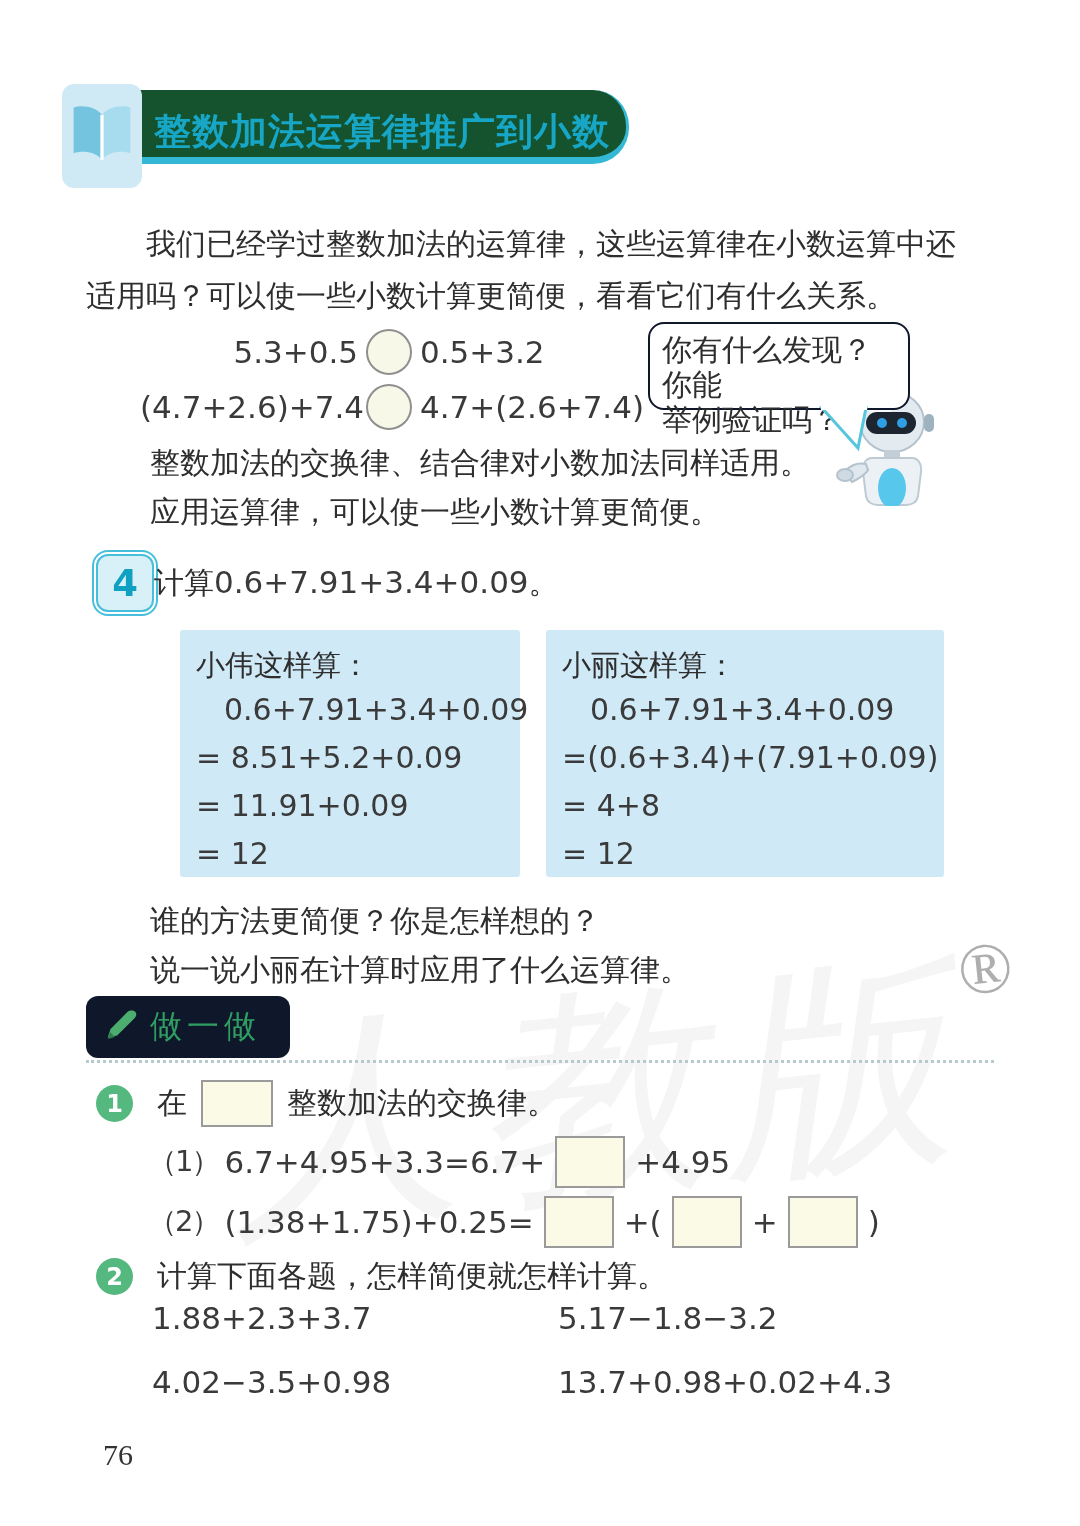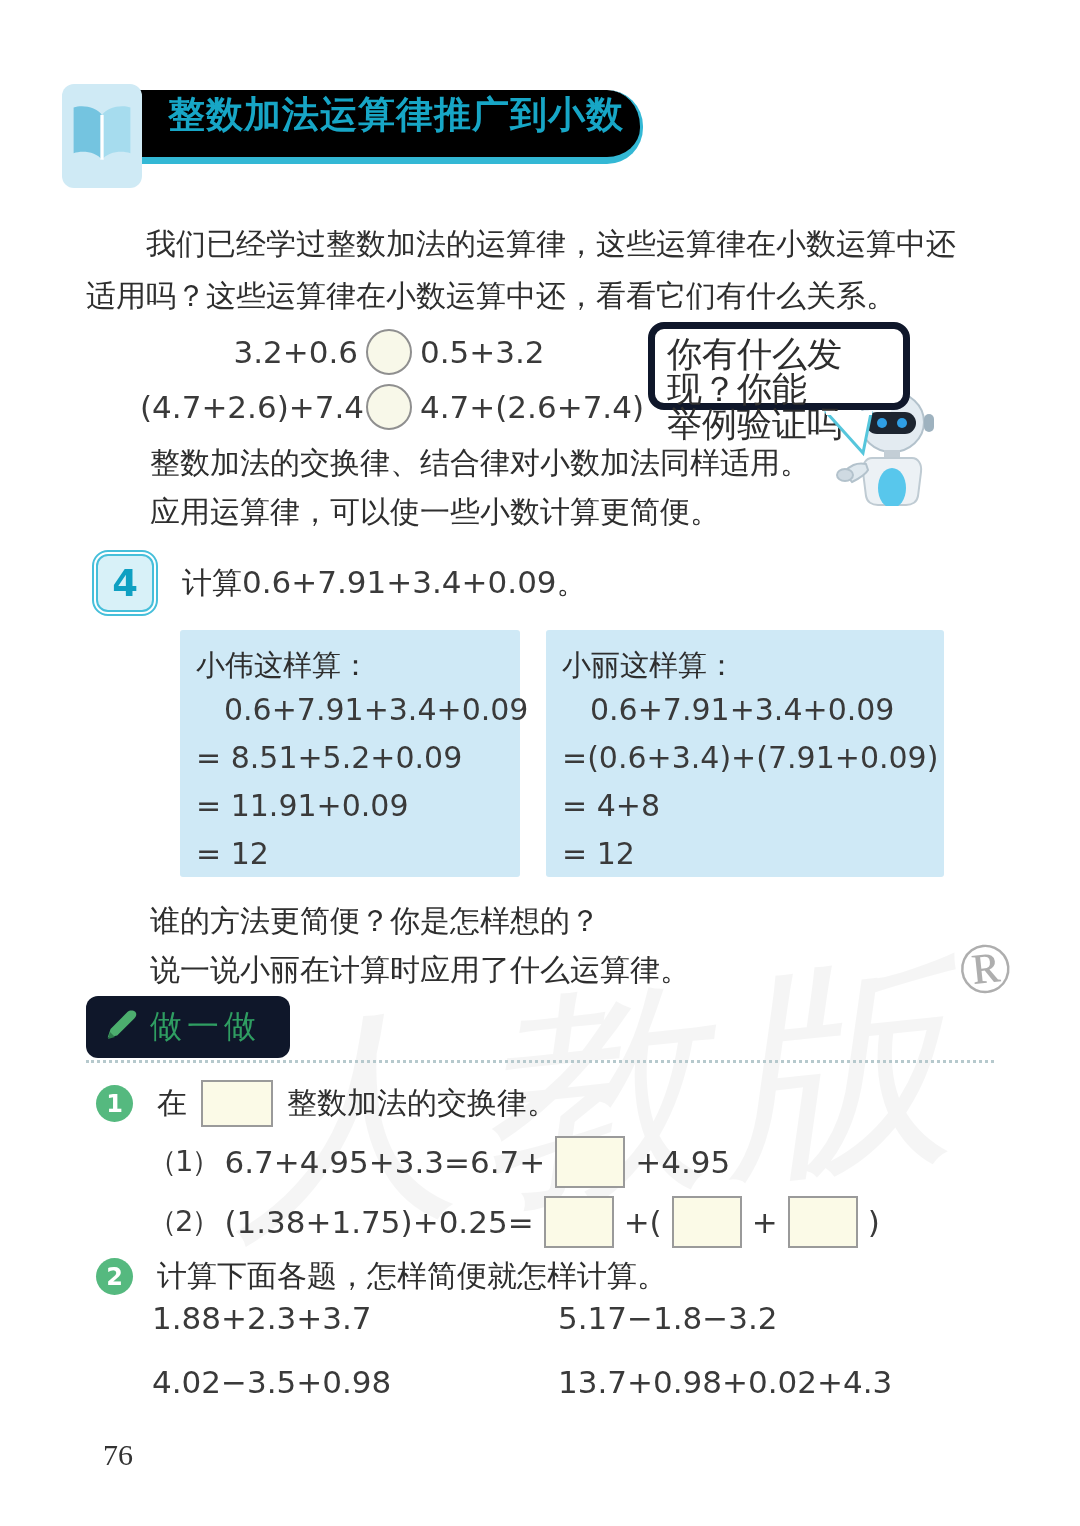--- a/index.html
+++ b/index.html
@@ -17,24 +17,24 @@
     color:rgba(130,130,130,0.08); transform:rotate(-6deg); white-space:nowrap;
     font-family:"Liberation Serif",serif;
   }
   .watermark .reg {
     font-size:72px; font-style:normal; vertical-align:140px;
     color:rgba(130,130,130,0.65); letter-spacing:0;
   }
 
   
   .banner {
-    position:absolute; left:78px; top:90px; width:565px; height:74px; z-index:1;
-    background:#000000; border-radius:10px 36px 36px 10px;
+    position:absolute; left:64px; top:90px; width:565px; height:74px; z-index:1;
+    background:#14532d; border-radius:10px 36px 36px 10px;
     border-bottom:7px solid #33b8d5; border-right:3px solid #33b8d5;
-    display:flex; align-items:flex-start; padding-left:90px;
+    display:flex; align-items:flex-end; padding-left:90px;
   }
   .banner-title {
     font-family:"Liberation Sans","DejaVu Sans",sans-serif;
     font-weight:700; font-size:37px; color:#17a6c6; letter-spacing:1px;
     white-space:nowrap;
   }
   .book-tile {
     position:absolute; left:62px; top:84px; width:80px; height:104px; z-index:2;
     background:#cfeaf5; border-radius:12px; display:flex; align-items:center; justify-content:center;
   }
@@ -50,38 +50,38 @@
   .cmp-left { width:218px; text-align:right; }
   .cmp-circle {
     width:46px; height:46px; border-radius:50%; margin:0 8px;
     background:#f8f8e9; border:2px solid #8f8f8f; flex:0 0 auto;
   }
   .cmp-right { text-align:left; }
 
   
   .bubble {
     position:absolute; left:648px; top:322px; width:262px; height:88px; z-index:2;
-    background:#ffffff; border:7px solid #0f172a; border-radius:16px;
-    padding:8px 12px; font-size:35px; line-height:35px;
+    background:#ffffff; border:2px solid #0f172a; border-radius:16px;
+    padding:8px 12px; font-size:30px; line-height:35px;
   }
   .bubble-tail { position:absolute; left:168px; top:82px; z-index:3; }
   .robot { position:absolute; left:836px; top:388px; z-index:1; }
 
   
   .conclusion { position:absolute; left:150px; top:438px; font-size:30px; line-height:49px; z-index:1; }
 
   
   .example-head { position:absolute; left:96px; top:554px; display:flex; align-items:center; z-index:1; }
   .ex-badge {
     width:58px; height:58px; background:#d8f1f8; border:2px solid #46bfda;
     outline:2px solid #46bfda; outline-offset:2px; border-radius:12px;
     display:flex; align-items:center; justify-content:center;
     font-family:"DejaVu Sans",sans-serif; font-weight:700; font-size:37px; color:#0fa0c2;
   }
-  .ex-prompt { margin-left:28px; font-size:30px; display:flex; align-items:baseline; }
+  .ex-prompt { font-size:30px; display:flex; align-items:baseline; }
   .ex-prompt .expr { font-family:"DejaVu Sans",sans-serif; font-size:31px; color:#3a3a3a; }
 
   .method-boxes { position:absolute; left:180px; top:630px; display:flex; gap:26px; z-index:1; }
   .method-box { background:#cfe9f6; border-radius:3px; height:247px; padding:14px 12px 0 16px; }
   .method-box.left { width:340px; }
   .method-box.right { width:398px; }
   .method-title { font-size:29px; line-height:42px; }
   .method-line { font-family:"DejaVu Sans",sans-serif; font-size:30px; line-height:48px; color:#3a3a3a; white-space:nowrap; }
   .method-line.first { padding-left:28px; }
 
@@ -140,26 +140,26 @@
   <div class="book-tile">
     <svg width="66" height="78" viewBox="0 0 100 100">
       <path d="M50 18 C42 6 20 2 7 7 L7 76 C20 71 42 74 50 86 Z" fill="#74c4e0"></path>
       <path d="M50 18 C58 6 80 2 93 7 L93 76 C80 71 58 74 50 86 Z" fill="#a6dcee"></path>
       <path d="M50 18 L50 86" stroke="#ffffff" stroke-width="5"></path>
     </svg>
   </div>
 
   <div class="intro">
     <div class="l1">我们已经学过整数加法的运算律，这些运算律在小数运算中还</div>
-    <div class="l2">适用吗？这些运算律在小数运算中还，看看它们有什么关系。</div>
+    <div class="l2">适用吗？可以使一些小数计算更简便，看看它们有什么关系。</div>
   </div>
 
   <div class="compare">
     <div class="cmp-row">
-      <div class="cmp-left">3.2+0.6</div>
+      <div class="cmp-left">5.3+0.5</div>
       <div class="cmp-circle"></div>
       <div class="cmp-right">0.5+3.2</div>
     </div>
     <div class="cmp-row">
       <div class="cmp-left">(4.7+2.6)+7.4</div>
       <div class="cmp-circle"></div>
       <div class="cmp-right">4.7+(2.6+7.4)</div>
     </div>
   </div>
 

